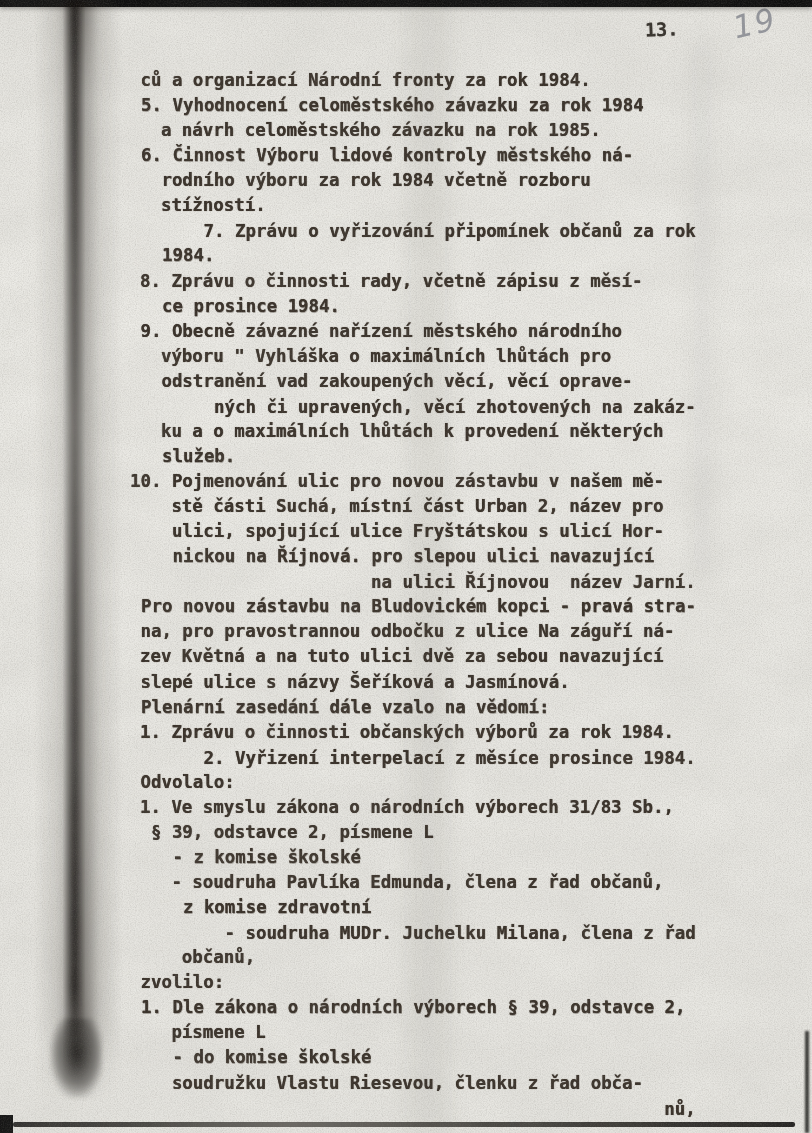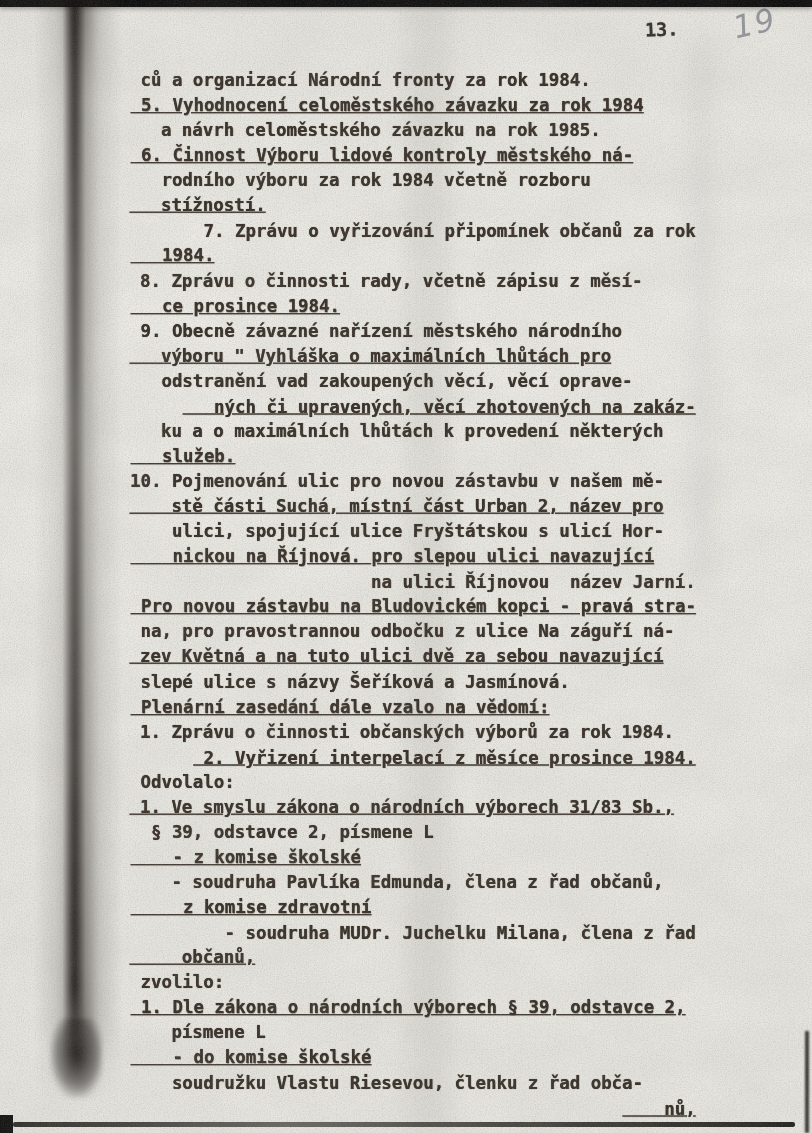--- a/index.html
+++ b/index.html
@@ -20,21 +20,21 @@
     top: 68px;
     font-size: 17.4px;
     line-height: 25.07px;
     font-weight: bold;
     color: #383028;
     white-space: pre;
     text-shadow: 0 0 0.8px rgba(56, 48, 40, 0.85), 0.4px 0.4px 0.5px rgba(56,48,40,0.35);
     filter: blur(0.22px);
   }
   .typed-line { white-space: pre; }
-  .typed-line:nth-child(2n)  { transform: translate(0.6px, 0.2px); text-decoration: underline; }
+  .typed-line:nth-child(2n)  { transform: translate(0.6px, 0.2px); }
   .typed-line:nth-child(3n)  { transform: translate(-0.5px, -0.3px); }
   .typed-line:nth-child(7n)  { transform: translate(0.3px, 0.5px); text-align: right; }
 
   
   .pagenum-typed {
     position: absolute;
     left: 645px;
     top: 19px;
     font-size: 18.5px;
     font-weight: bold;

